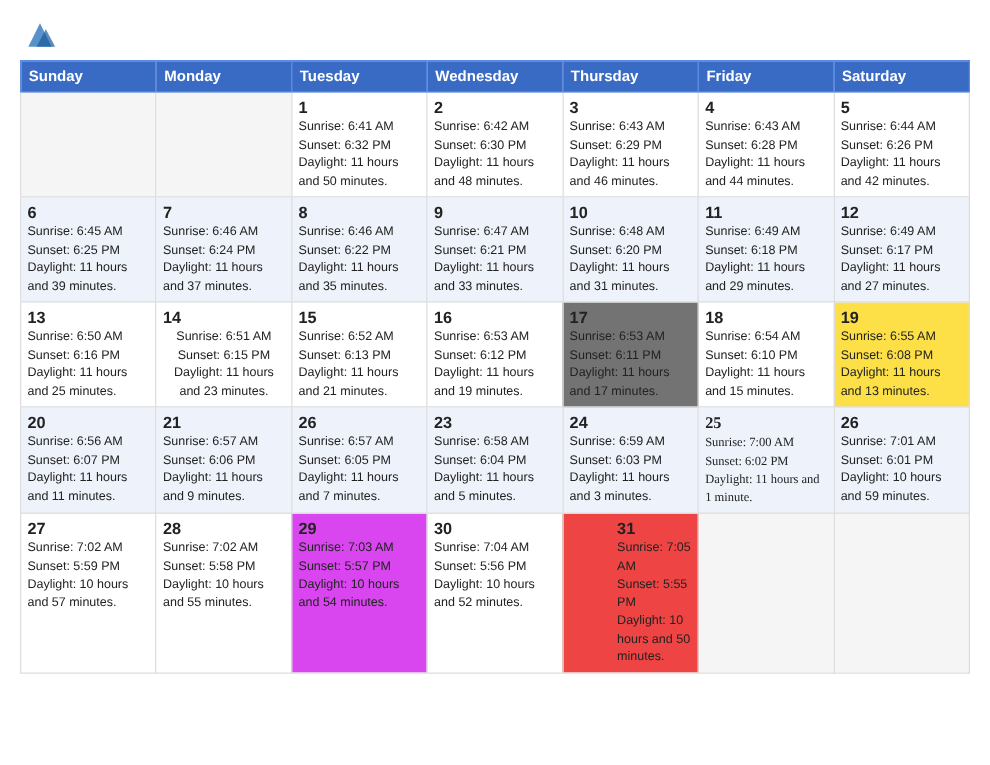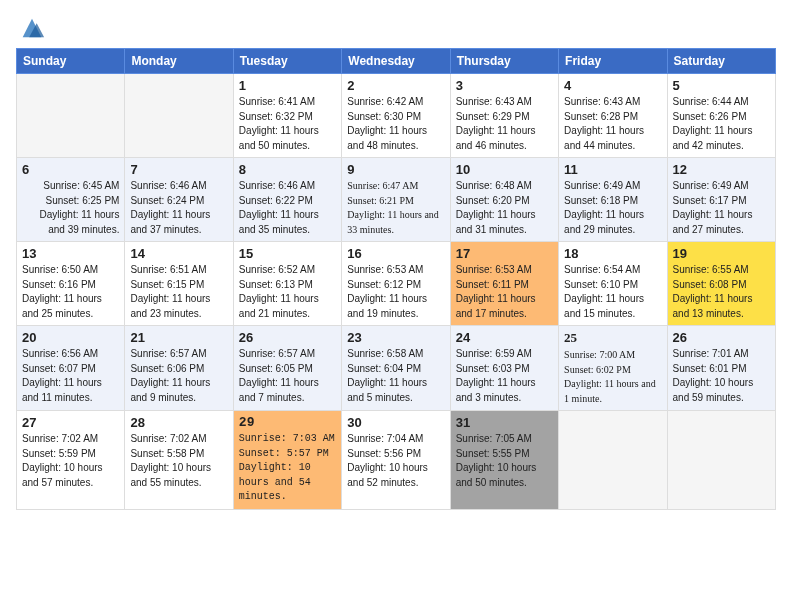--- a/index.html
+++ b/index.html
@@ -163,39 +163,39 @@
           <td style="background: rgb(255, 255, 255);">
             <span class="day-num">5</span>
             <div class="day-info" style="white-space: pre-line;">Sunrise: 6:44 AM
 Sunset: 6:26 PM
 Daylight: 11 hours and 42 minutes.</div>
           </td>
         </tr>
         <tr>
           <td style="background: rgb(238, 242, 250);">
             <span class="day-num">6</span>
-            <div class="day-info" style="white-space: pre-line; text-align: right;">Sunrise: 6:45 AM
+            <div class="day-info" style="white-space: pre-line;">Sunrise: 6:45 AM
 Sunset: 6:25 PM
 Daylight: 11 hours and 39 minutes.</div>
           </td>
           <td style="background: rgb(238, 242, 250);">
             <span class="day-num">7</span>
             <div class="day-info" style="white-space: pre-line;">Sunrise: 6:46 AM
 Sunset: 6:24 PM
 Daylight: 11 hours and 37 minutes.</div>
           </td>
           <td style="background: rgb(238, 242, 250);">
             <span class="day-num">8</span>
             <div class="day-info" style="white-space: pre-line;">Sunrise: 6:46 AM
 Sunset: 6:22 PM
 Daylight: 11 hours and 35 minutes.</div>
           </td>
           <td style="background: rgb(238, 242, 250);">
             <span class="day-num">9</span>
-            <div class="day-info" style="white-space: pre-line; font-family: Liberation Serif, serif;">Sunrise: 6:47 AM
+            <div class="day-info" style="white-space: pre-line;">Sunrise: 6:47 AM
 Sunset: 6:21 PM
 Daylight: 11 hours and 33 minutes.</div>
           </td>
           <td style="background: rgb(238, 242, 250);">
             <span class="day-num">10</span>
             <div class="day-info" style="white-space: pre-line;">Sunrise: 6:48 AM
 Sunset: 6:20 PM
 Daylight: 11 hours and 31 minutes.</div>
           </td>
           <td style="background: rgb(238, 242, 250);">
@@ -213,37 +213,37 @@
         </tr>
         <tr>
           <td style="background: rgb(255, 255, 255);">
             <span class="day-num">13</span>
             <div class="day-info" style="white-space: pre-line;">Sunrise: 6:50 AM
 Sunset: 6:16 PM
 Daylight: 11 hours and 25 minutes.</div>
           </td>
           <td style="background: rgb(255, 255, 255);">
             <span class="day-num">14</span>
-            <div class="day-info" style="white-space: pre-line;">Sunrise: 6:51 AM
+            <div class="day-info" style="white-space: pre-line; text-align: center;">Sunrise: 6:51 AM
 Sunset: 6:15 PM
 Daylight: 11 hours and 23 minutes.</div>
           </td>
           <td style="background: rgb(255, 255, 255);">
             <span class="day-num">15</span>
             <div class="day-info" style="white-space: pre-line;">Sunrise: 6:52 AM
 Sunset: 6:13 PM
 Daylight: 11 hours and 21 minutes.</div>
           </td>
           <td style="background: rgb(255, 255, 255);">
             <span class="day-num">16</span>
             <div class="day-info" style="white-space: pre-line;">Sunrise: 6:53 AM
 Sunset: 6:12 PM
 Daylight: 11 hours and 19 minutes.</div>
           </td>
-          <td style="background: #fdba74; margin-top: 27px;">
+          <td style="background: #737373; margin-top: 27px;">
             <span class="day-num">17</span>
             <div class="day-info" style="white-space: pre-line;">Sunrise: 6:53 AM
 Sunset: 6:11 PM
 Daylight: 11 hours and 17 minutes.</div>
           </td>
           <td style="background: rgb(255, 255, 255);">
             <span class="day-num">18</span>
             <div class="day-info" style="white-space: pre-line;">Sunrise: 6:54 AM
 Sunset: 6:10 PM
 Daylight: 11 hours and 15 minutes.</div>
@@ -305,33 +305,33 @@
             <div class="day-info" style="white-space: pre-line;">Sunrise: 7:02 AM
 Sunset: 5:59 PM
 Daylight: 10 hours and 57 minutes.</div>
           </td>
           <td style="background: rgb(255, 255, 255);">
             <span class="day-num">28</span>
             <div class="day-info" style="white-space: pre-line;">Sunrise: 7:02 AM
 Sunset: 5:58 PM
 Daylight: 10 hours and 55 minutes.</div>
           </td>
-          <td style="background: #fdba74; font-family: Liberation Mono, monospace;">
+          <td style="background: #d946ef;">
             <span class="day-num">29</span>
             <div class="day-info" style="white-space: pre-line;">Sunrise: 7:03 AM
 Sunset: 5:57 PM
 Daylight: 10 hours and 54 minutes.</div>
           </td>
           <td style="background: rgb(255, 255, 255);">
             <span class="day-num">30</span>
             <div class="day-info" style="white-space: pre-line;">Sunrise: 7:04 AM
 Sunset: 5:56 PM
 Daylight: 10 hours and 52 minutes.</div>
           </td>
-          <td style="background: #a3a3a3;">
+          <td style="background: #ef4444; padding-left: 43px;">
             <span class="day-num">31</span>
             <div class="day-info" style="white-space: pre-line;">Sunrise: 7:05 AM
 Sunset: 5:55 PM
 Daylight: 10 hours and 50 minutes.</div>
           </td>
           <td class="empty"></td>
           <td class="empty"></td>
         </tr>
       </tbody>
   </table>

